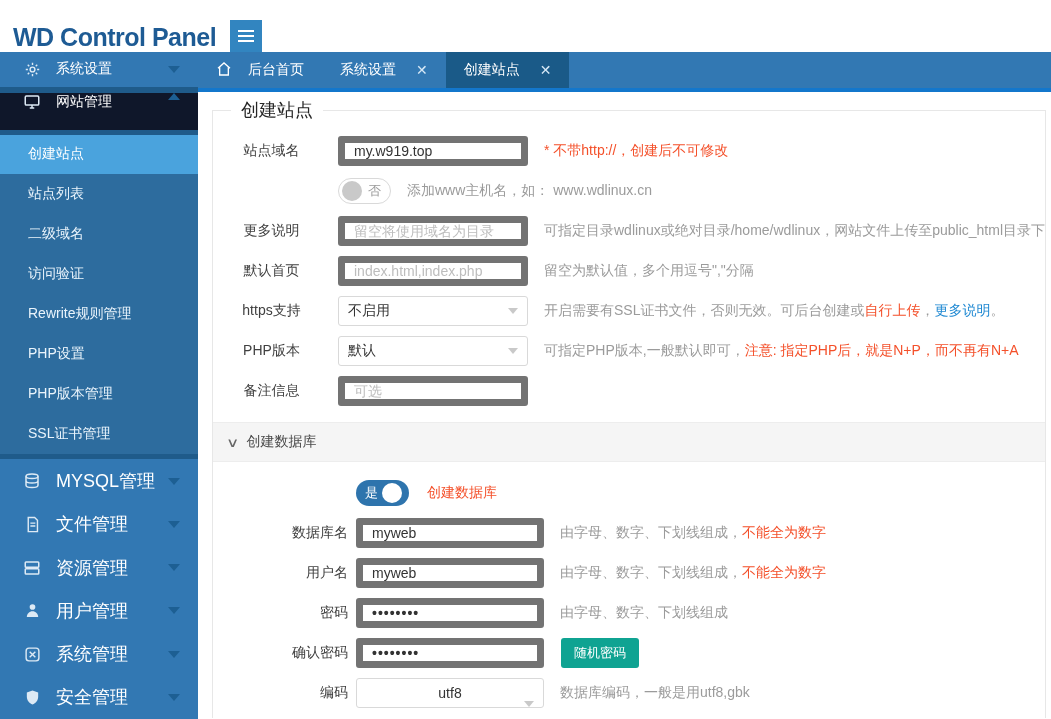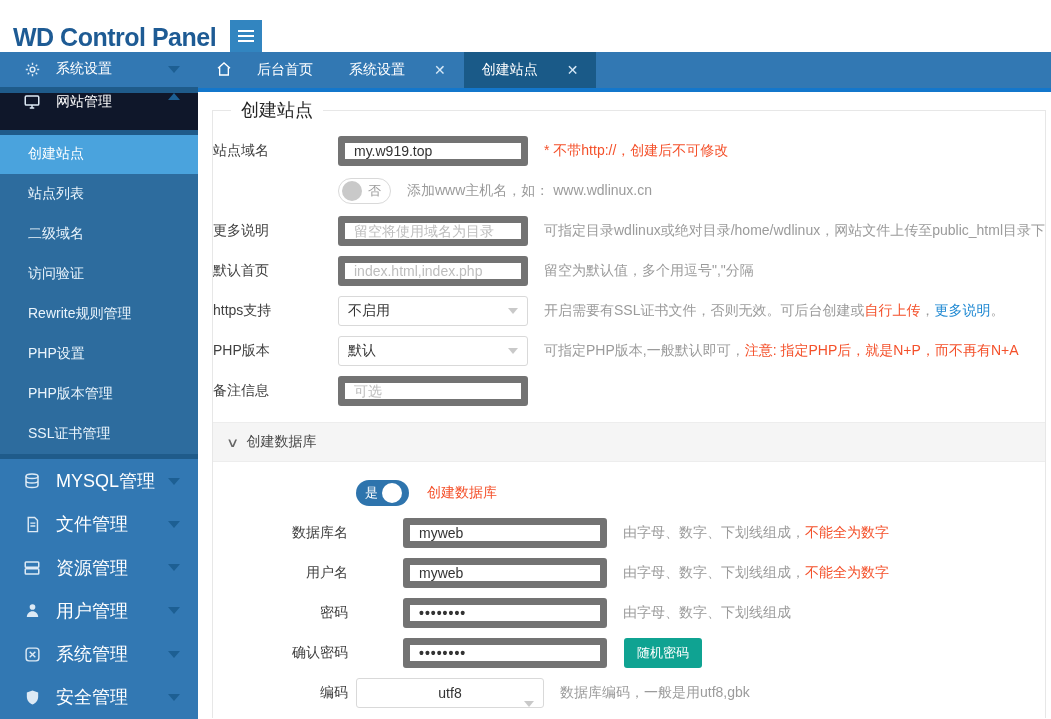--- a/index.html
+++ b/index.html
@@ -31,36 +31,36 @@
     border-bottom:7px solid #1d5f93; margin-right:18px; }
   .submenu { background:#2d6c9e; }
   .submenu .sub-item { height:40px; display:flex; align-items:center; padding-left:28px;
     color:#eaf4fc; font-size:14px; cursor:pointer; }
   .submenu .sub-item.active { background:#4aa3dd; color:#fff; height:39px; }
   .group-row { height:45px; display:flex; align-items:center; color:#fff; font-size:18px; cursor:pointer; }
   .group-row .ic { width:20px; margin-left:22px; margin-right:14px; display:flex; justify-content:center; }
 
   
   .tabbar { height:40px; background:#3278b3; display:flex; align-items:stretch; border-bottom:4px solid #1377cc; flex:none; }
-  .tab { display:flex; align-items:center; padding:0 18px; color:#fff; font-size:14px; cursor:pointer; gap:25px; }
+  .tab { display:flex; align-items:center; padding:0 18px; color:#fff; font-size:14px; cursor:pointer; gap:16px; }
   .tab .x { font-size:14px; color:#d7e9f7; margin-left:4px; cursor:pointer; }
   .tab.active { background:#1a5a88; }
 
   
   .content { flex:1; background:#fff; overflow:hidden; padding:6px 0 0 14px; }
   fieldset.panel { border:1px solid #e7e7e7; border-bottom:none; margin-right:11px; padding:4px 0 0 0; }
   fieldset.panel legend { margin-left:18px; padding:0 10px; font-size:18px; color:#262626; }
 
   .form-row { display:flex; align-items:center; margin:10px 0; min-height:30px; }
-  .lab { width:125px; text-align:left; padding-right:8px; font-size:14px; color:#404040; flex:none; }
+  .lab { width:125px; text-align:center; padding-right:8px; font-size:14px; color:#404040; flex:none; }
   .lab2 { width:143px; text-align:right; padding-right:8px; font-size:14px; color:#404040; flex:none; }
   input.txt { width:190px; height:30px; border:7px solid #737373; border-radius:3px; padding:0 9px;
     font-size:14px; color:#333; outline:none; font-family:inherit; }
   input.txt::placeholder { color:#bdbdbd; }
-  input.txt.w188 { width:204px;margin-left:47px; }
+  input.txt.w188 { width:188px; }
   input.pwd { font-weight:bold; letter-spacing:1px; }
   .select { width:190px; height:30px; border:1px solid #d9d9d9; border-radius:3px; padding:6px 9px;
     font-size:14px; color:#333; display:flex; align-items:center; cursor:pointer; background:#fff; }
   .select.w188 { width:188px;flex-direction:column; }
   .select .sel-arr { margin-left:auto; width:0; height:0; border-left:5px solid transparent;
     border-right:5px solid transparent; border-top:6px solid #c9c9c9; }
   .note { font-size:14px; color:#9b9b9b; margin-left:16px; white-space:nowrap; }
   .note .red, .red { color:#f4502a; }
   .note .blue { color:#1e88d2; cursor:pointer; }
   .note .orange { color:#f4502a; cursor:pointer; }

